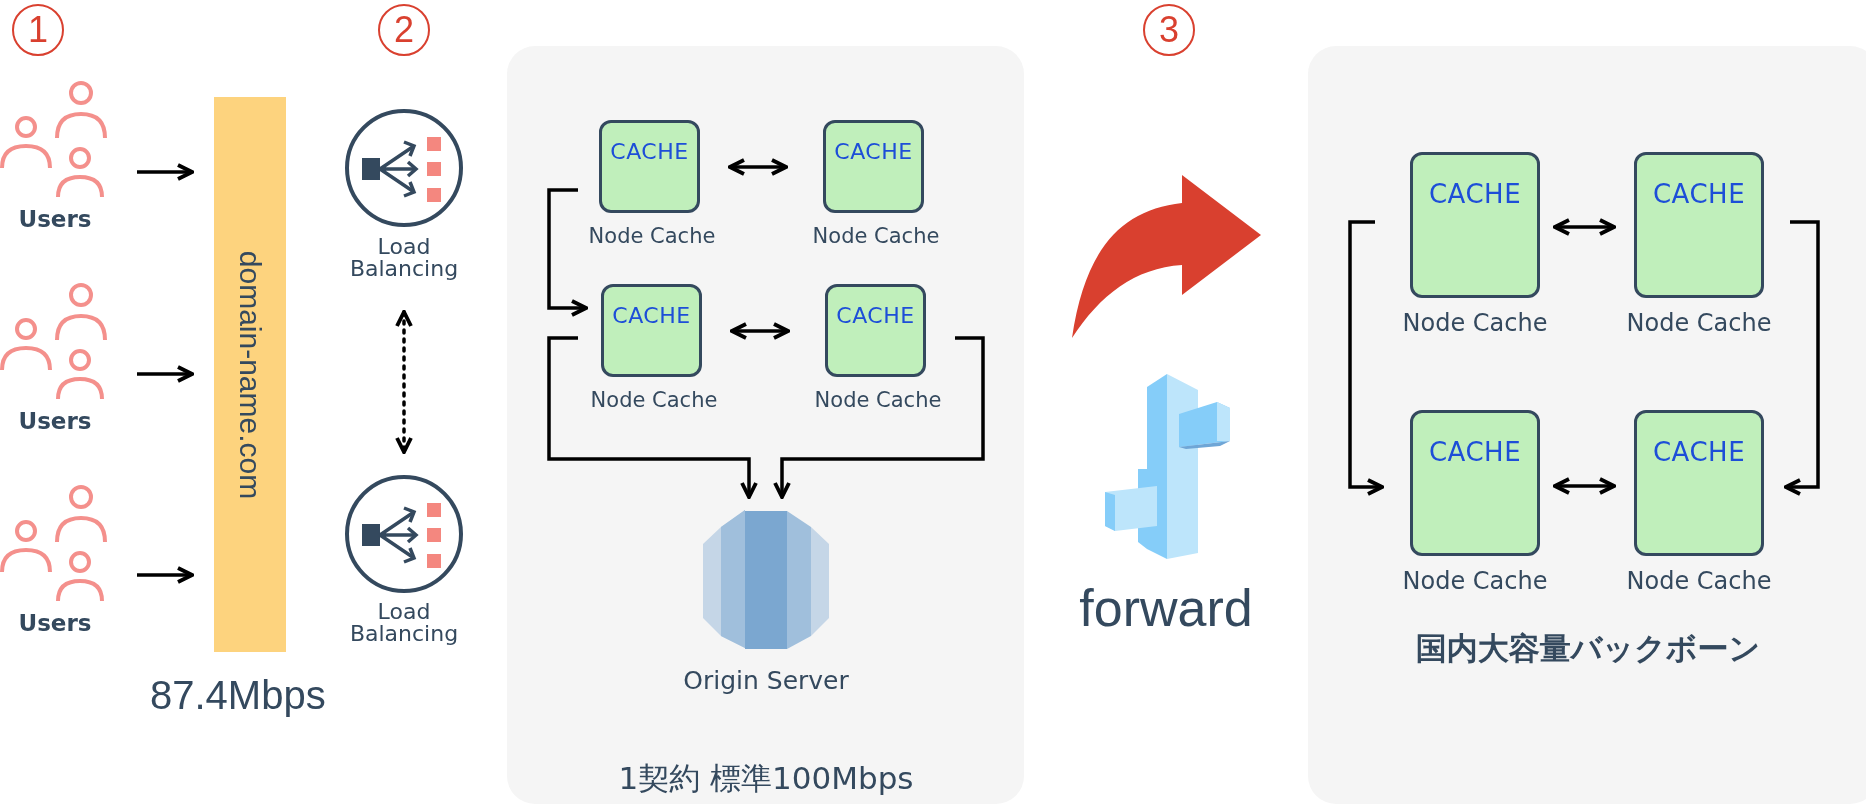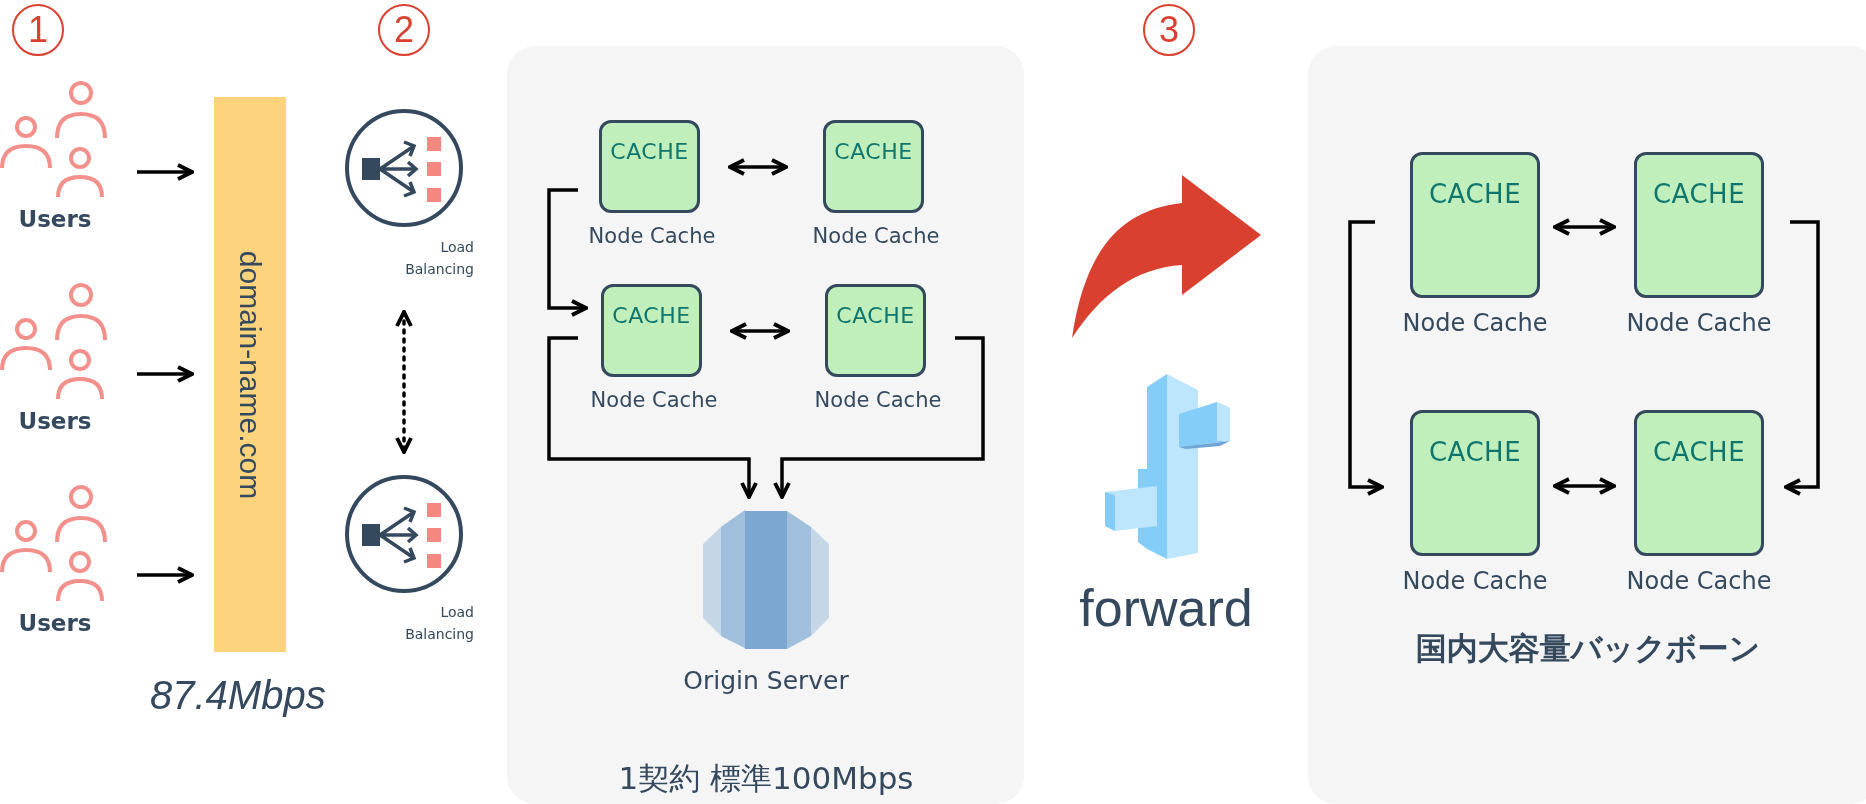--- a/index.html
+++ b/index.html
@@ -3,46 +3,46 @@
 <meta charset="utf-8">
 <style>
   html, body { margin: 0; padding: 0; background: #ffffff; }
   body { width: 1866px; height: 804px; position: relative; overflow: hidden;
          font-family: "DejaVu Sans", sans-serif; color: #34495e; }
   .step { position: absolute; width: 48px; height: 48px; border: 2px solid #d9402f; border-radius: 50%;
           color: #d9402f; font-size: 36px; line-height: 48px; text-align: center;
           font-family: "Liberation Sans", sans-serif; }
   .panel { position: absolute; background: #f5f5f5; border-radius: 28px; }
   .cache { position: absolute; background: #c0efbb; border: 3px solid #34495e; border-radius: 12px;
-           box-sizing: border-box; text-align: center; font-size: 22px; color: #0f766e;
+           box-sizing: border-box; text-align: center; font-size: 22px; color: #1d4ed8;
            font-family: "DejaVu Sans", sans-serif; letter-spacing: 0.5px; }
   .cache span { display: block; }
   .lbl { position: absolute; text-align: center; color: #34495e; font-family: "DejaVu Sans", sans-serif; }
   .users-lbl { font-size: 23px; width: 110px; font-weight: bold; }
-  .lb-lbl { font-size: 14px; width: 140px; line-height: 22px; text-align: right; }
+  .lb-lbl { font-size: 22px; width: 140px; line-height: 22px; }
   .node-lbl { font-size: 21px; width: 200px; }
   .node-lbl-big { font-size: 24px; width: 200px; }
   svg { position: absolute; left: 0; top: 0; }
   .domain-bar { position: absolute; left: 214px; top: 97px; width: 72px; height: 555px; background: #fdd37e; }
   .domain-text { position: absolute; left: 250px; top: 375px; transform: translate(-50%, -50%) rotate(90deg);
                  white-space: nowrap; font-size: 30px; color: #34495e; font-family: "Liberation Sans", sans-serif; }
 </style>
 </head>
 <body>
 
 <div class="panel" style="left:507px; top:46px; width:517px; height:758px;"></div>
 <div class="panel" style="left:1308px; top:46px; width:570px; height:758px;"></div>
 
 <div class="step" style="left:12px; top:4px;"><span>1</span></div>
 <div class="step" style="left:378px; top:4px;"><span>2</span></div>
 <div class="step" style="left:1143px; top:4px;"><span>3</span></div>
 
 <div class="domain-bar"></div>
 <div class="domain-text">domain-name.com</div>
-<div class="lbl" style="left:150px; top:673px; width:220px; font-size:40px; font-family:'Liberation Sans', sans-serif; text-align:left;font-style:italic;">87.4Mbps</div>
+<div class="lbl" style="left:150px; top:673px; width:220px; font-size:40px; font-family:'Liberation Sans', sans-serif; text-align:left;">87.4Mbps</div>
 
 <svg width="1866" height="804" viewBox="0 0 1866 804">
   <defs>
     <g id="users-glyph">
       <circle cx="81" cy="13" r="10" fill="none" stroke="#f4908c" stroke-width="4"></circle>
       <path d="M57 58 Q57 34 81 34 Q105 34 105 58" fill="none" stroke="#f4908c" stroke-width="4"></path>
       <circle cx="26" cy="47" r="9" fill="none" stroke="#f4908c" stroke-width="4"></circle>
       <path d="M2 88 Q2 66 26 66 Q50 66 50 88" fill="none" stroke="#f4908c" stroke-width="4"></path>
       <circle cx="80" cy="78" r="9" fill="none" stroke="#f4908c" stroke-width="4"></circle>
       <path d="M58 117 Q58 97 80 97 Q102 97 102 117" fill="none" stroke="#f4908c" stroke-width="4"></path>

